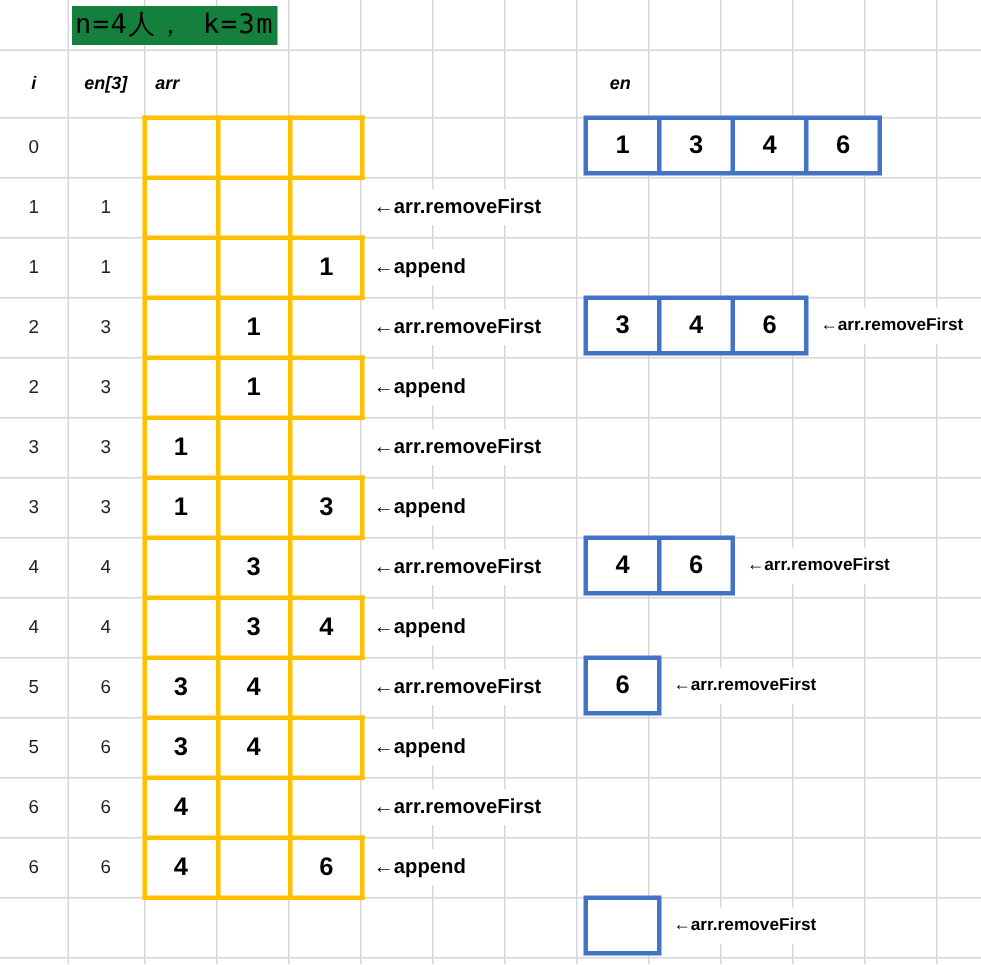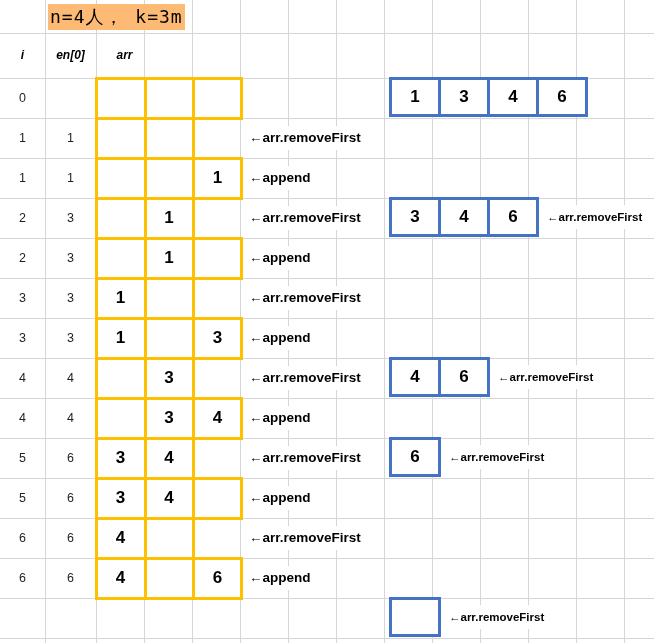--- a/index.html
+++ b/index.html
@@ -17,21 +17,21 @@
     box-shadow:45px 0 0 var(--grid),96px 0 0 var(--grid),144px 0 0 var(--grid),192px 0 0 var(--grid),
       240px 0 0 var(--grid),288px 0 0 var(--grid),336px 0 0 var(--grid),384px 0 0 var(--grid),
       432px 0 0 var(--grid),480px 0 0 var(--grid),528px 0 0 var(--grid),576px 0 0 var(--grid),624px 0 0 var(--grid);}
   #hlines{position:absolute;left:0;top:0;width:654px;height:1px;background:transparent;
     box-shadow:0 33px 0 var(--grid),0 78px 0 var(--grid),0 118px 0 var(--grid),0 158px 0 var(--grid),
       0 198px 0 var(--grid),0 238px 0 var(--grid),0 278px 0 var(--grid),0 318px 0 var(--grid),
       0 358px 0 var(--grid),0 398px 0 var(--grid),0 438px 0 var(--grid),0 478px 0 var(--grid),
       0 518px 0 var(--grid),0 558px 0 var(--grid),0 598px 0 var(--grid),0 638px 0 var(--grid);}
 
   .title{position:absolute;top:4px;height:26px;line-height:26px;font-size:18px;letter-spacing:1px;
-    font-family:"DejaVu Sans Mono",monospace;background:#fdba74;padding:0 2px;white-space:nowrap;}
+    font-family:"DejaVu Sans Mono",monospace;background:#15803d;padding:0 2px;white-space:nowrap;}
   .hdr{position:absolute;top:33px;height:45px;line-height:45px;font-weight:bold;font-style:italic;
     font-size:12px;text-align:center;white-space:nowrap;}
 
   .row{position:absolute;left:0;width:654px;height:40px;}
   .row > span{position:absolute;top:0;height:40px;line-height:40px;display:block;}
   .num-s{font-size:12.5px;color:#1f1f1f;text-align:center;}
   .ci{left:0;width:45px;}
   .ce{left:45px;width:51px;}
   .cell{font-size:17px;font-weight:bold;text-align:center;color:#000;}
   .a1{left:96px;width:49px;}
@@ -57,22 +57,23 @@
 <body>
 
 <div id="canvas">
 
   <div id="vlines"></div>
   <div id="hlines"></div>
 
   <span class="title" style="left:48px">n=4人， k=3m</span>
 
   <span class="hdr" style="left:0;width:45px">i</span>
-  <span class="hdr" style="left:45px;width:51px">en[0]</span>
-  <span class="hdr" style="left:100px;width:49px">arr</span>
+  <span class="hdr" style="left:45px;width:51px">en[3]</span>
+  <span class="hdr" style="left:87px;width:49px">arr</span>
+  <span class="hdr" style="left:389px;width:49px">en</span>
 
   <div>
     <div class="yv" style="left:95px"></div>
     <div class="yv" style="left:144px"></div>
     <div class="yv" style="left:192px"></div>
     <div class="yh" style="top:77px"></div>
     <div class="yh" style="top:117px"></div>
     <div class="yh" style="top:157px"></div>
     <div class="yh" style="top:197px"></div>
     <div class="yh" style="top:237px"></div>

